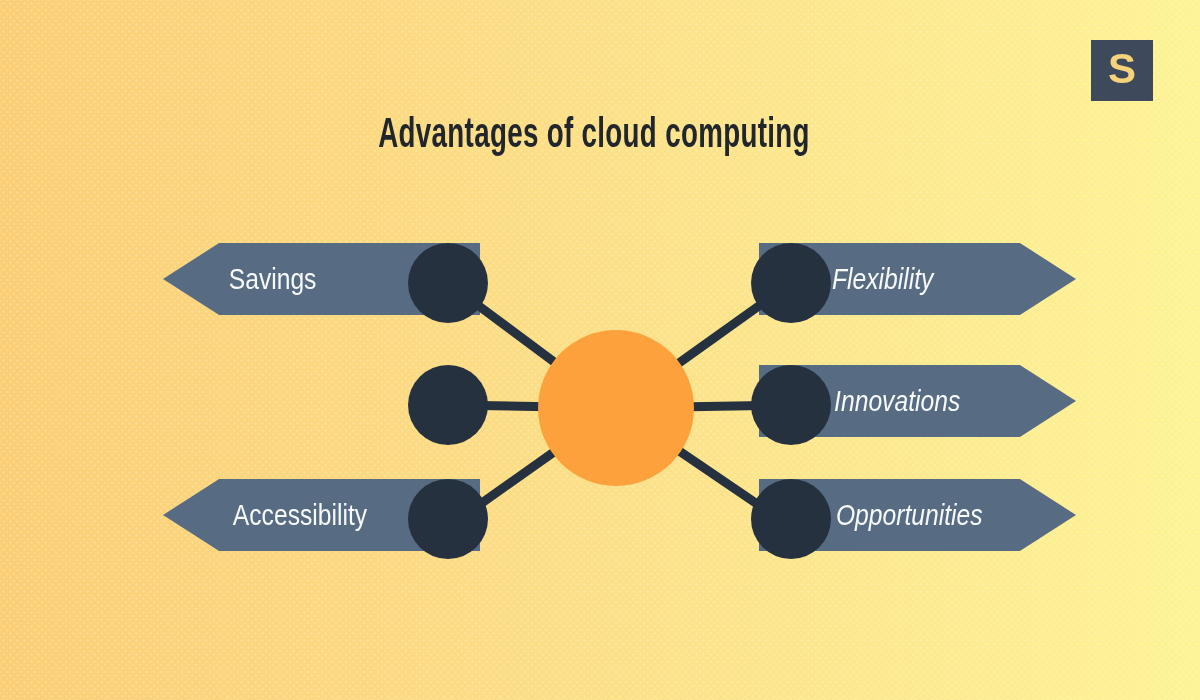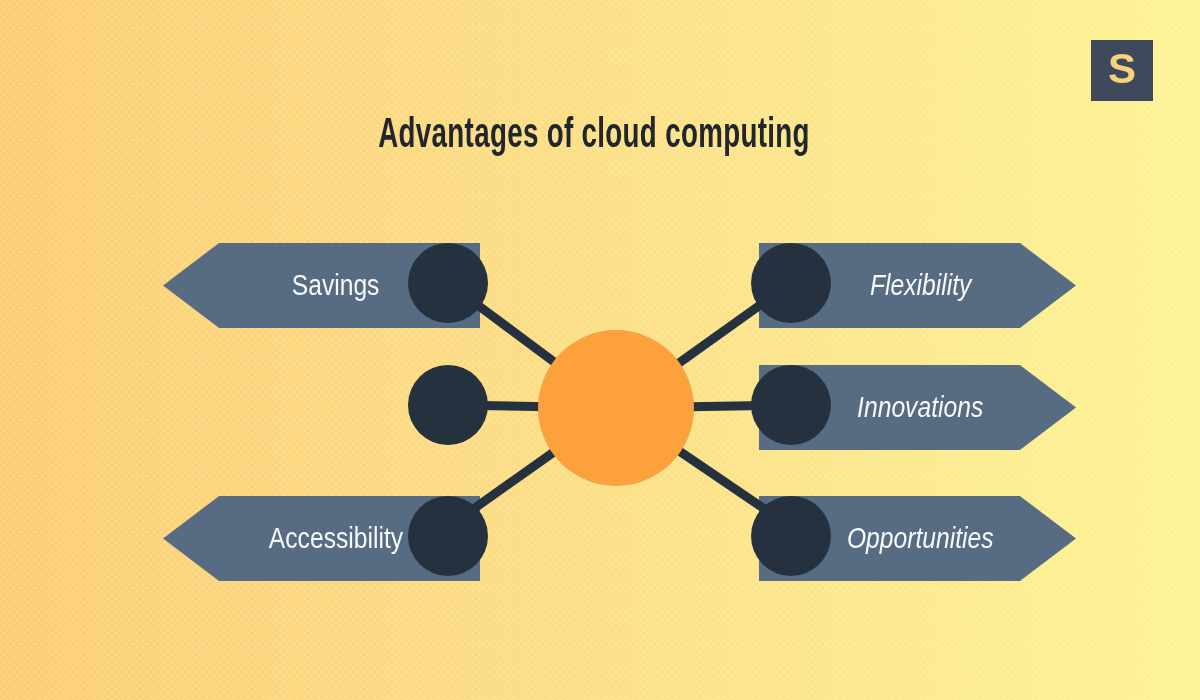--- a/index.html
+++ b/index.html
@@ -50,35 +50,34 @@
     font-size: 42px;
     font-weight: bold;
     color: var(--logo-letter, #f6d37b);
     line-height: 1;
     padding-bottom: 4px;
   }
 
   .banner {
     position: absolute;
     width: 317px;
-    height: 85px;
+    height: 72px;
     background: var(--arrow, #576b82);
     display: flex;
     align-items: center;
-    justify-content: center;
     z-index: 1;
   }
   .banner.left  { left: 163px; clip-path: polygon(0% 50%, 17.7% 0%, 100% 0%, 100% 100%, 17.7% 100%); padding-left: 58px; padding-right: 30px; box-sizing: content-box; }
   .banner.right { left: 759px; clip-path: polygon(100% 50%, 82.3% 100%, 0% 100%, 0% 0%, 82.3% 0%); padding-left: 64px; padding-right: 58px; box-sizing: content-box; font-style: italic; }
   .banner.left, .banner.right { width: 229px; }
   .banner.right { width: 195px; }
 
   .row1 { top: 243px; }
   .row2 { top: 365px; }
-  .row3 { top: 496px; }
+  .row3 { top: 479px; }
 
   .banner .label {
     display: inline-block;
     transform: scaleX(0.85);
     transform-origin: center;
     font-size: 29px;
     font-weight: 400;
     color: var(--label-text, #f7f9fa);
     white-space: nowrap;
   }

